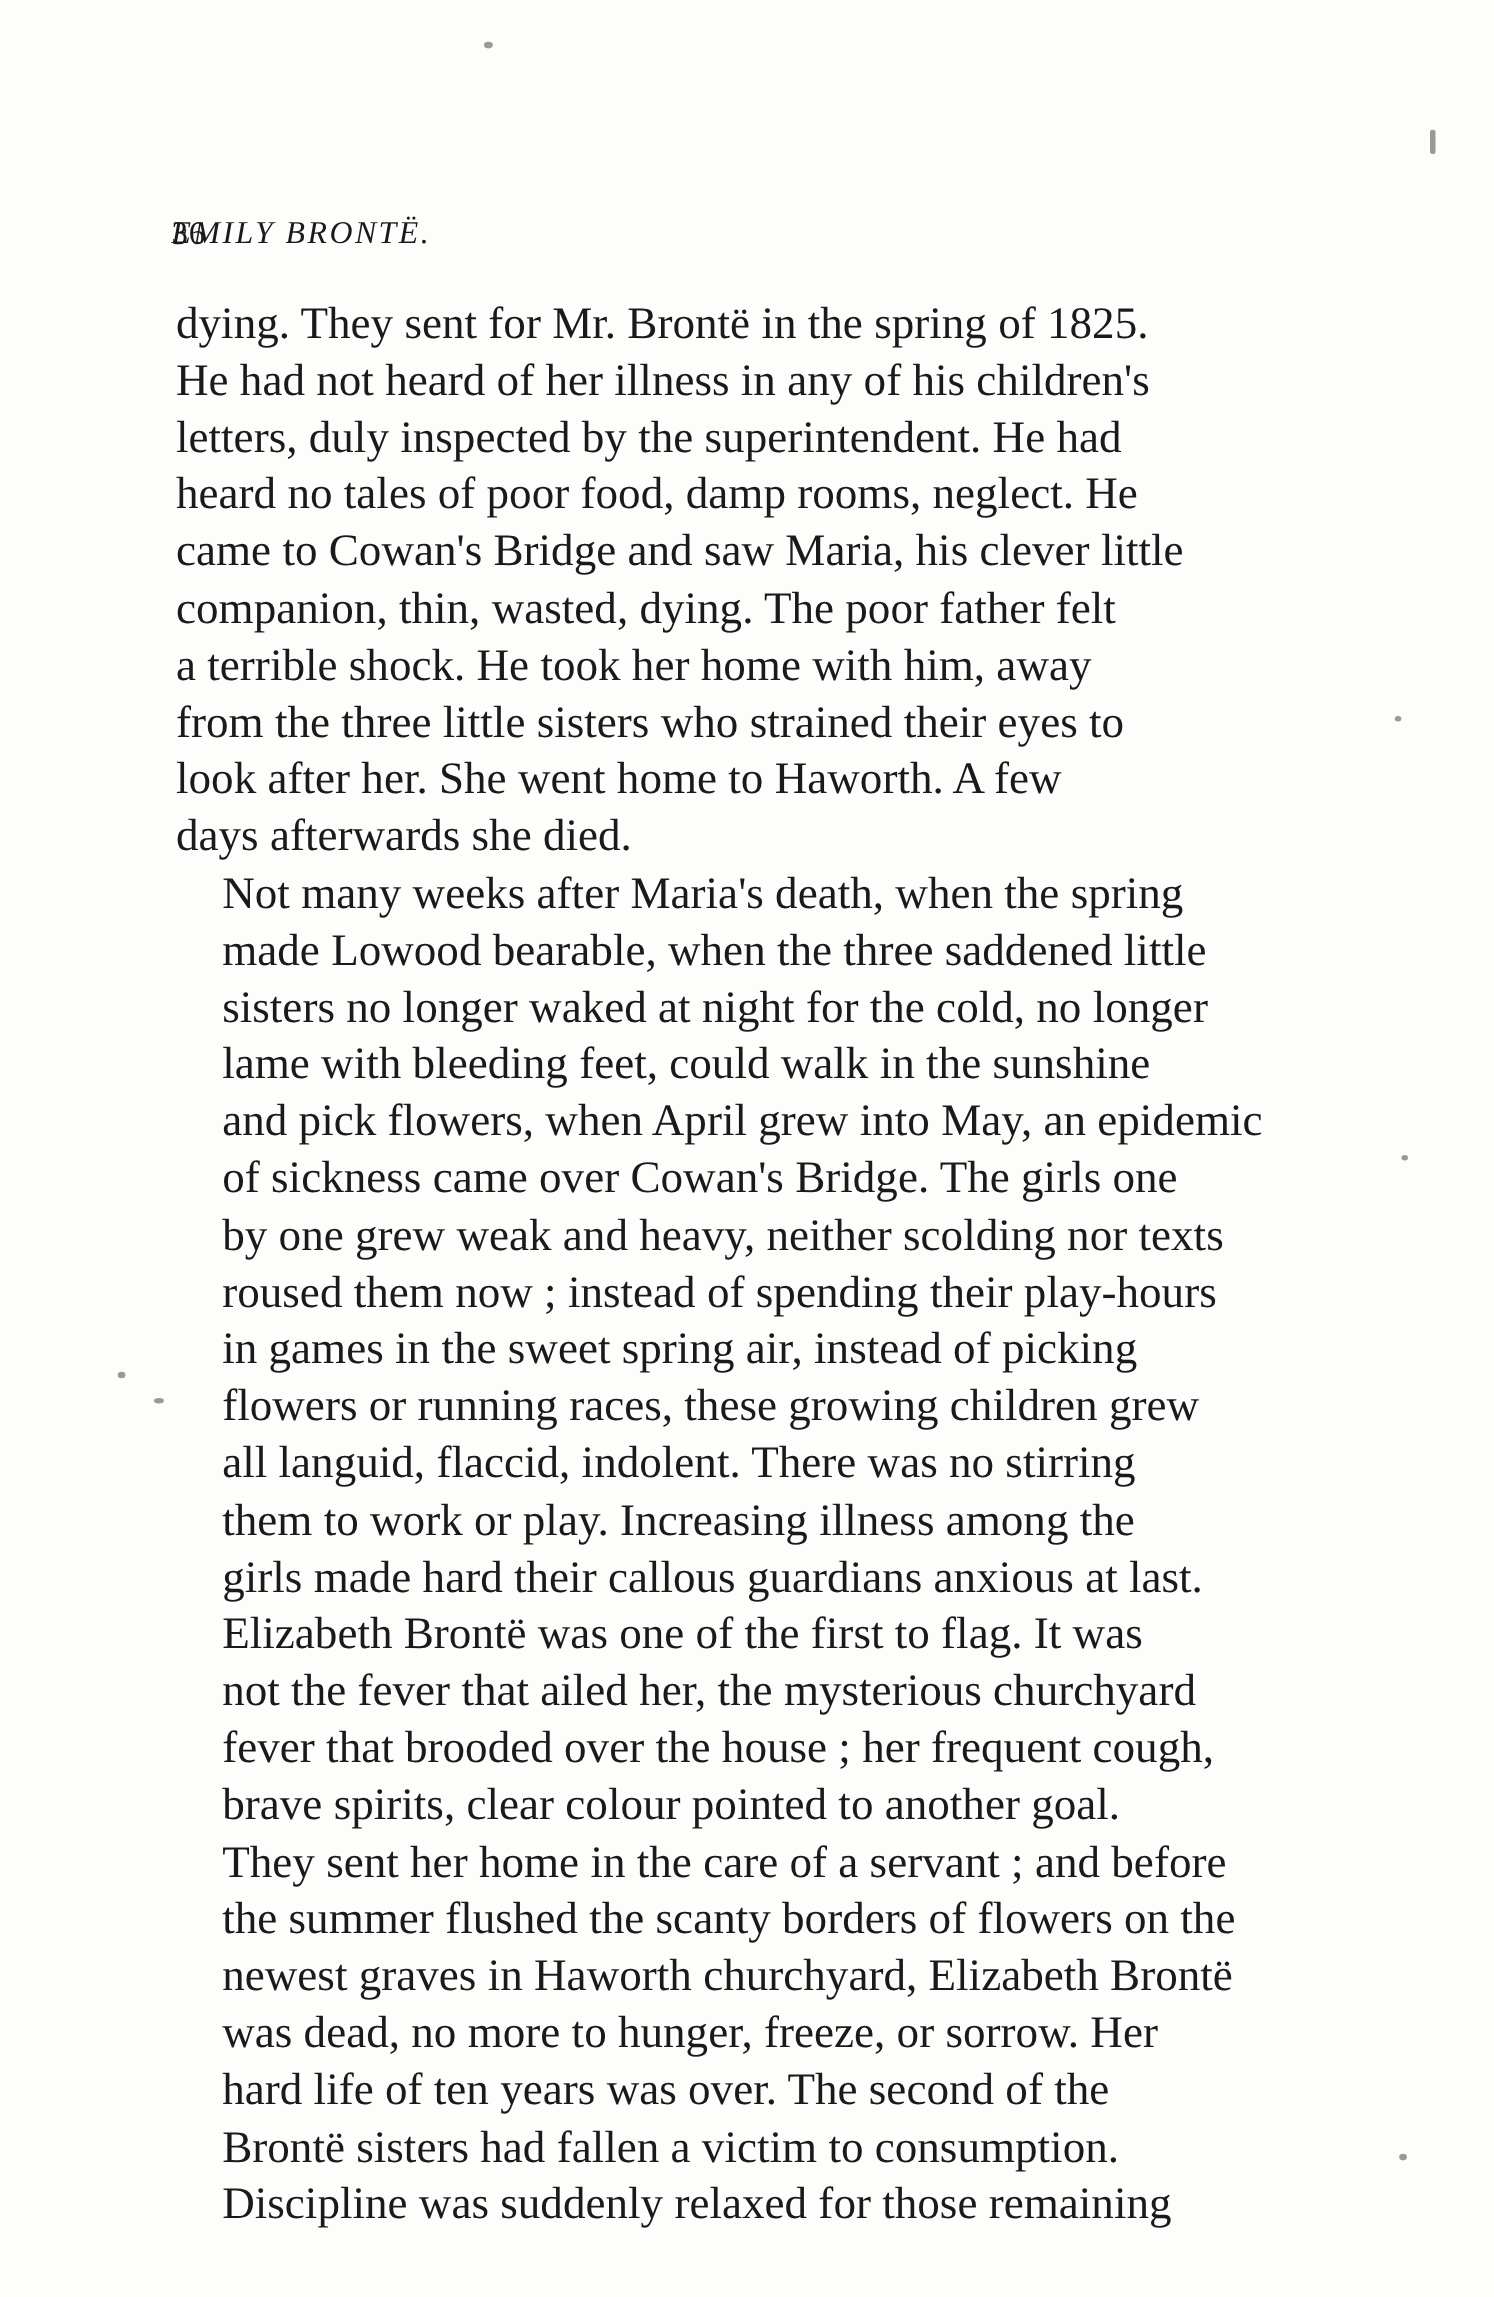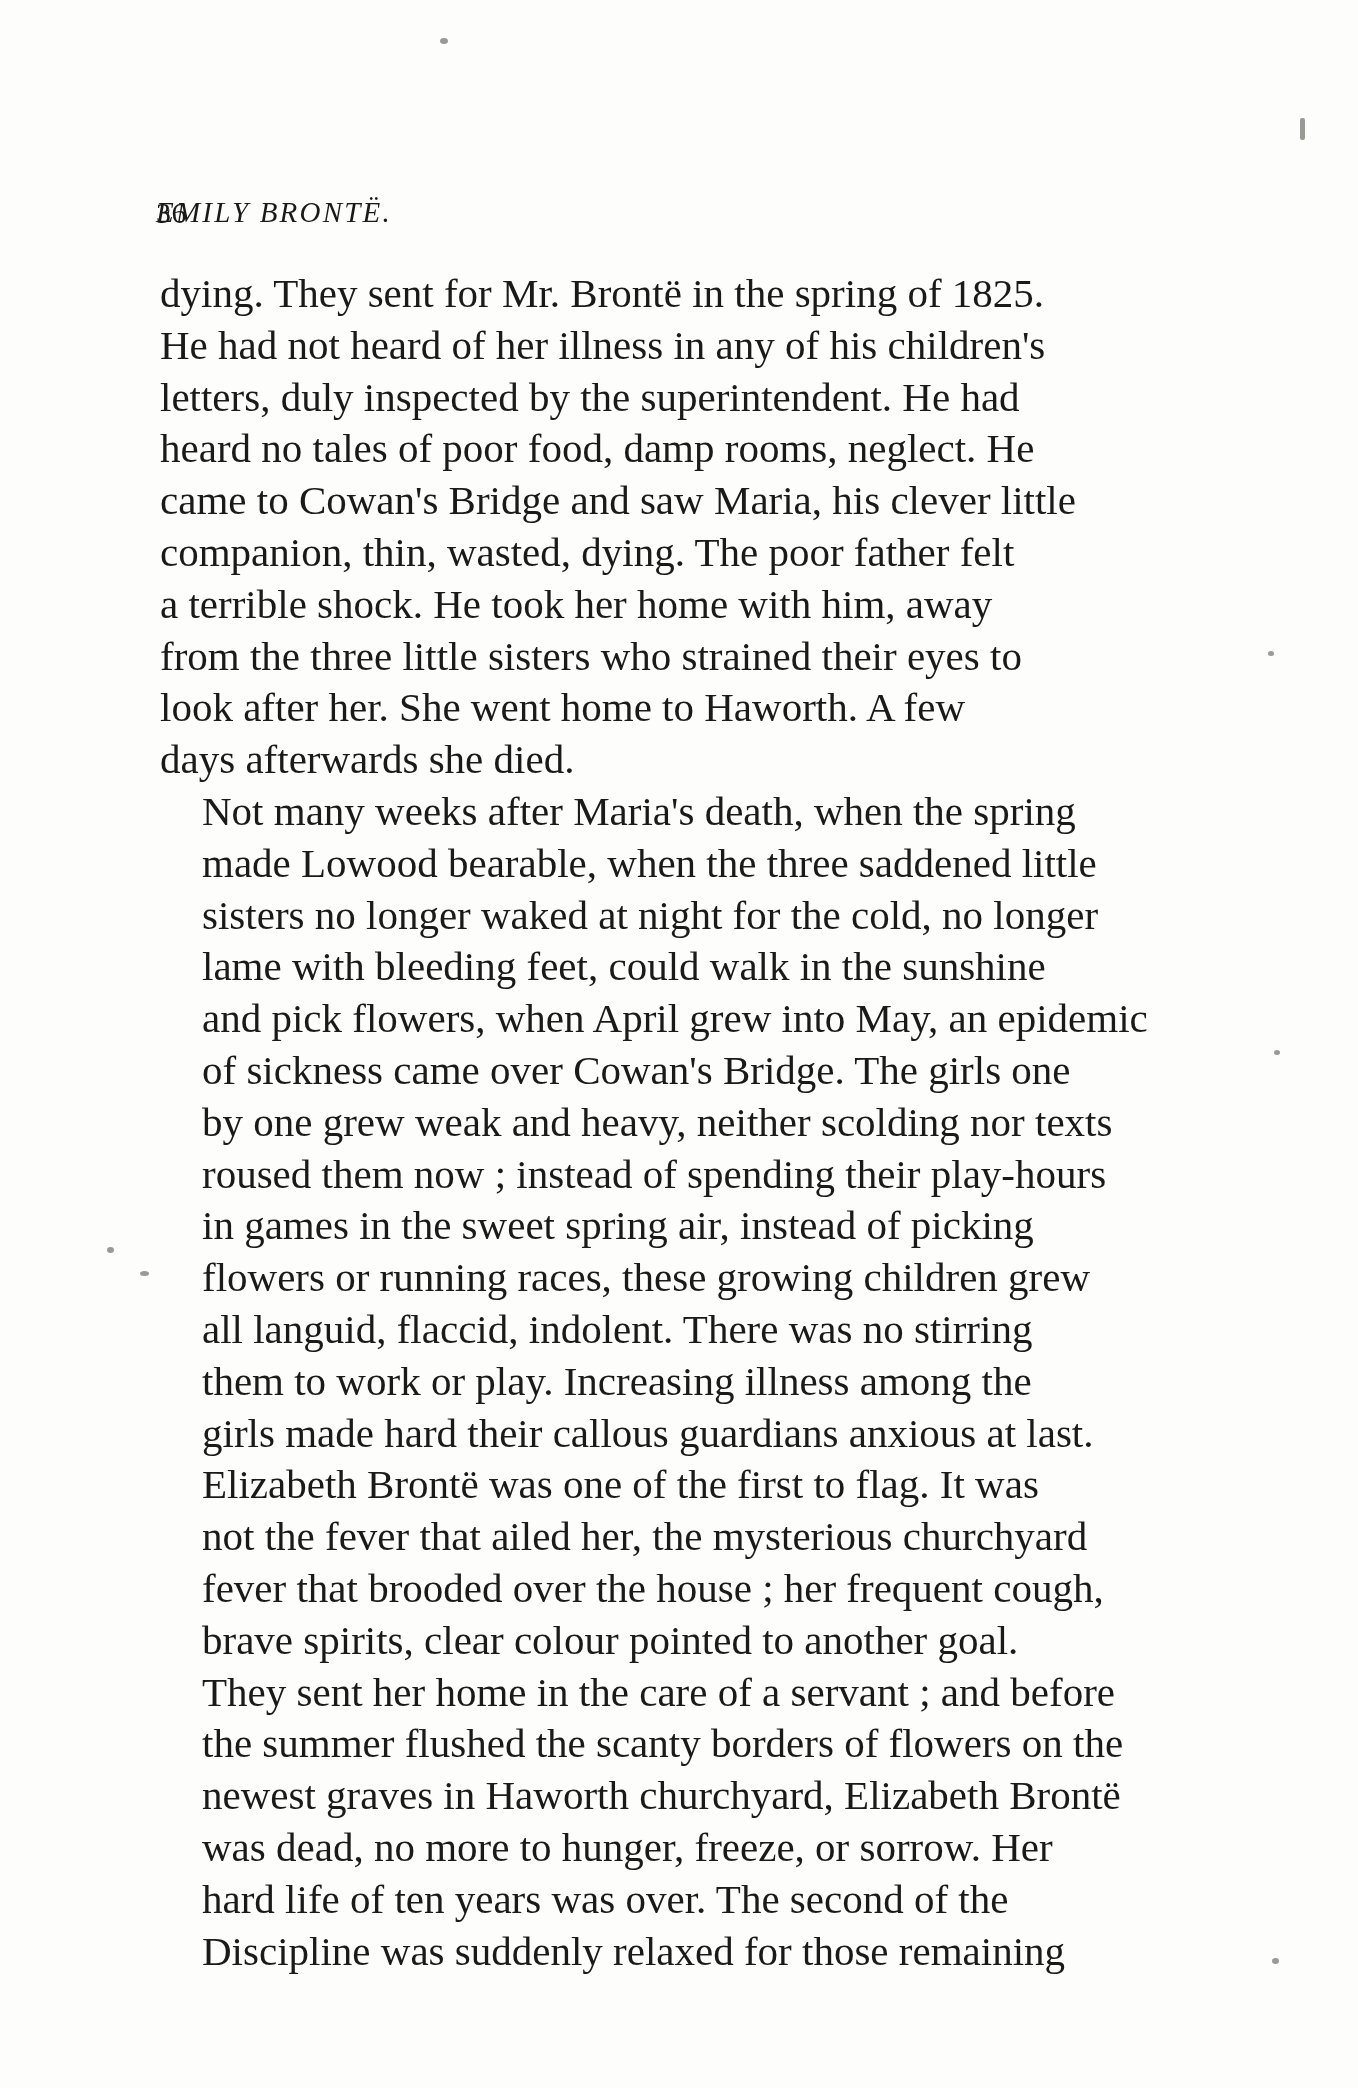--- a/index.html
+++ b/index.html
@@ -124,20 +124,21 @@
       <span class="line">girls  made hard  their  callous  guardians  anxious at last.</span>
       <span class="line">Elizabeth  Brontë was  one  of  the  first  to  flag.    It was</span>
       <span class="line">not the fever that  ailed  her, the  mysterious  churchyard</span>
       <span class="line">fever  that  brooded  over  the house ;  her frequent  cough,</span>
       <span class="line">brave  spirits,  clear  colour  pointed  to  another  goal.</span>
       <span class="line">They sent her home in the care of a servant ; and before</span>
       <span class="line">the summer flushed the scanty borders of flowers on the</span>
       <span class="line">newest graves in Haworth churchyard, Elizabeth Brontë</span>
       <span class="line">was  dead, no more  to  hunger,  freeze,  or  sorrow.    Her</span>
       <span class="line">hard  life  of  ten  years  was  over.    The  second  of  the</span>
+      <span class="line">Brontë sisters had fallen a victim to consumption.</span>
     </p>
 
     <p class="para indent">
       <span class="line" style="text-indent:42px">Discipline was  suddenly relaxed for those remaining</span>
     </p>
 
   </div>
 
   <span class="speck speck-a"></span>
   <span class="speck speck-b"></span>

